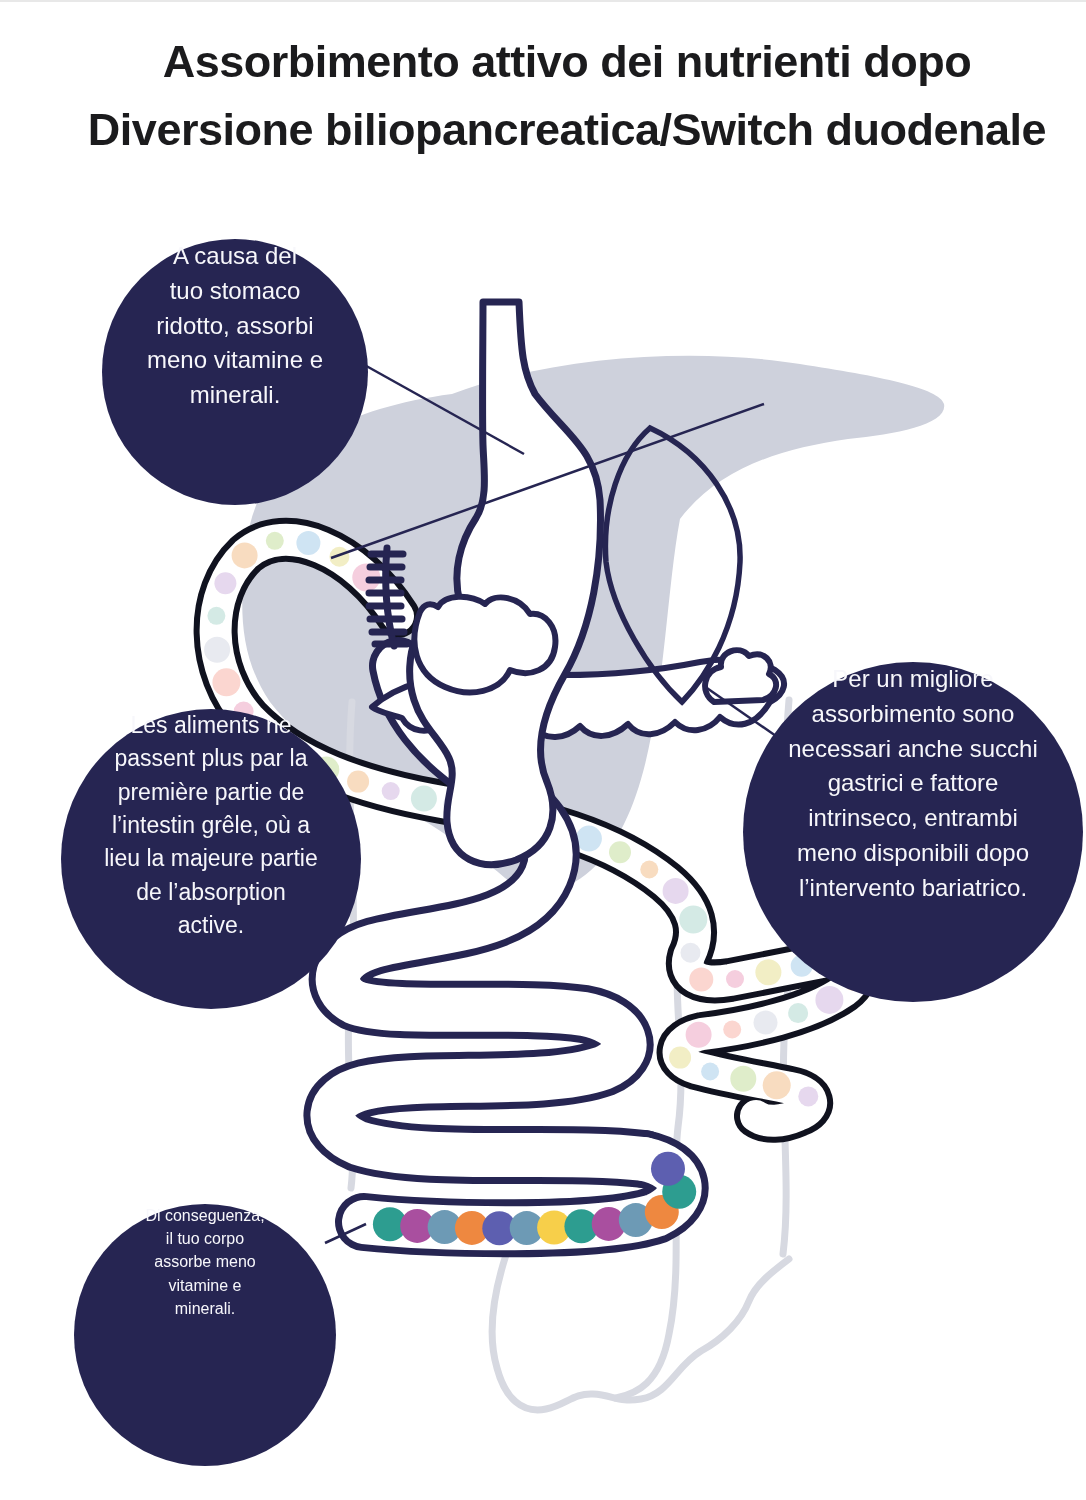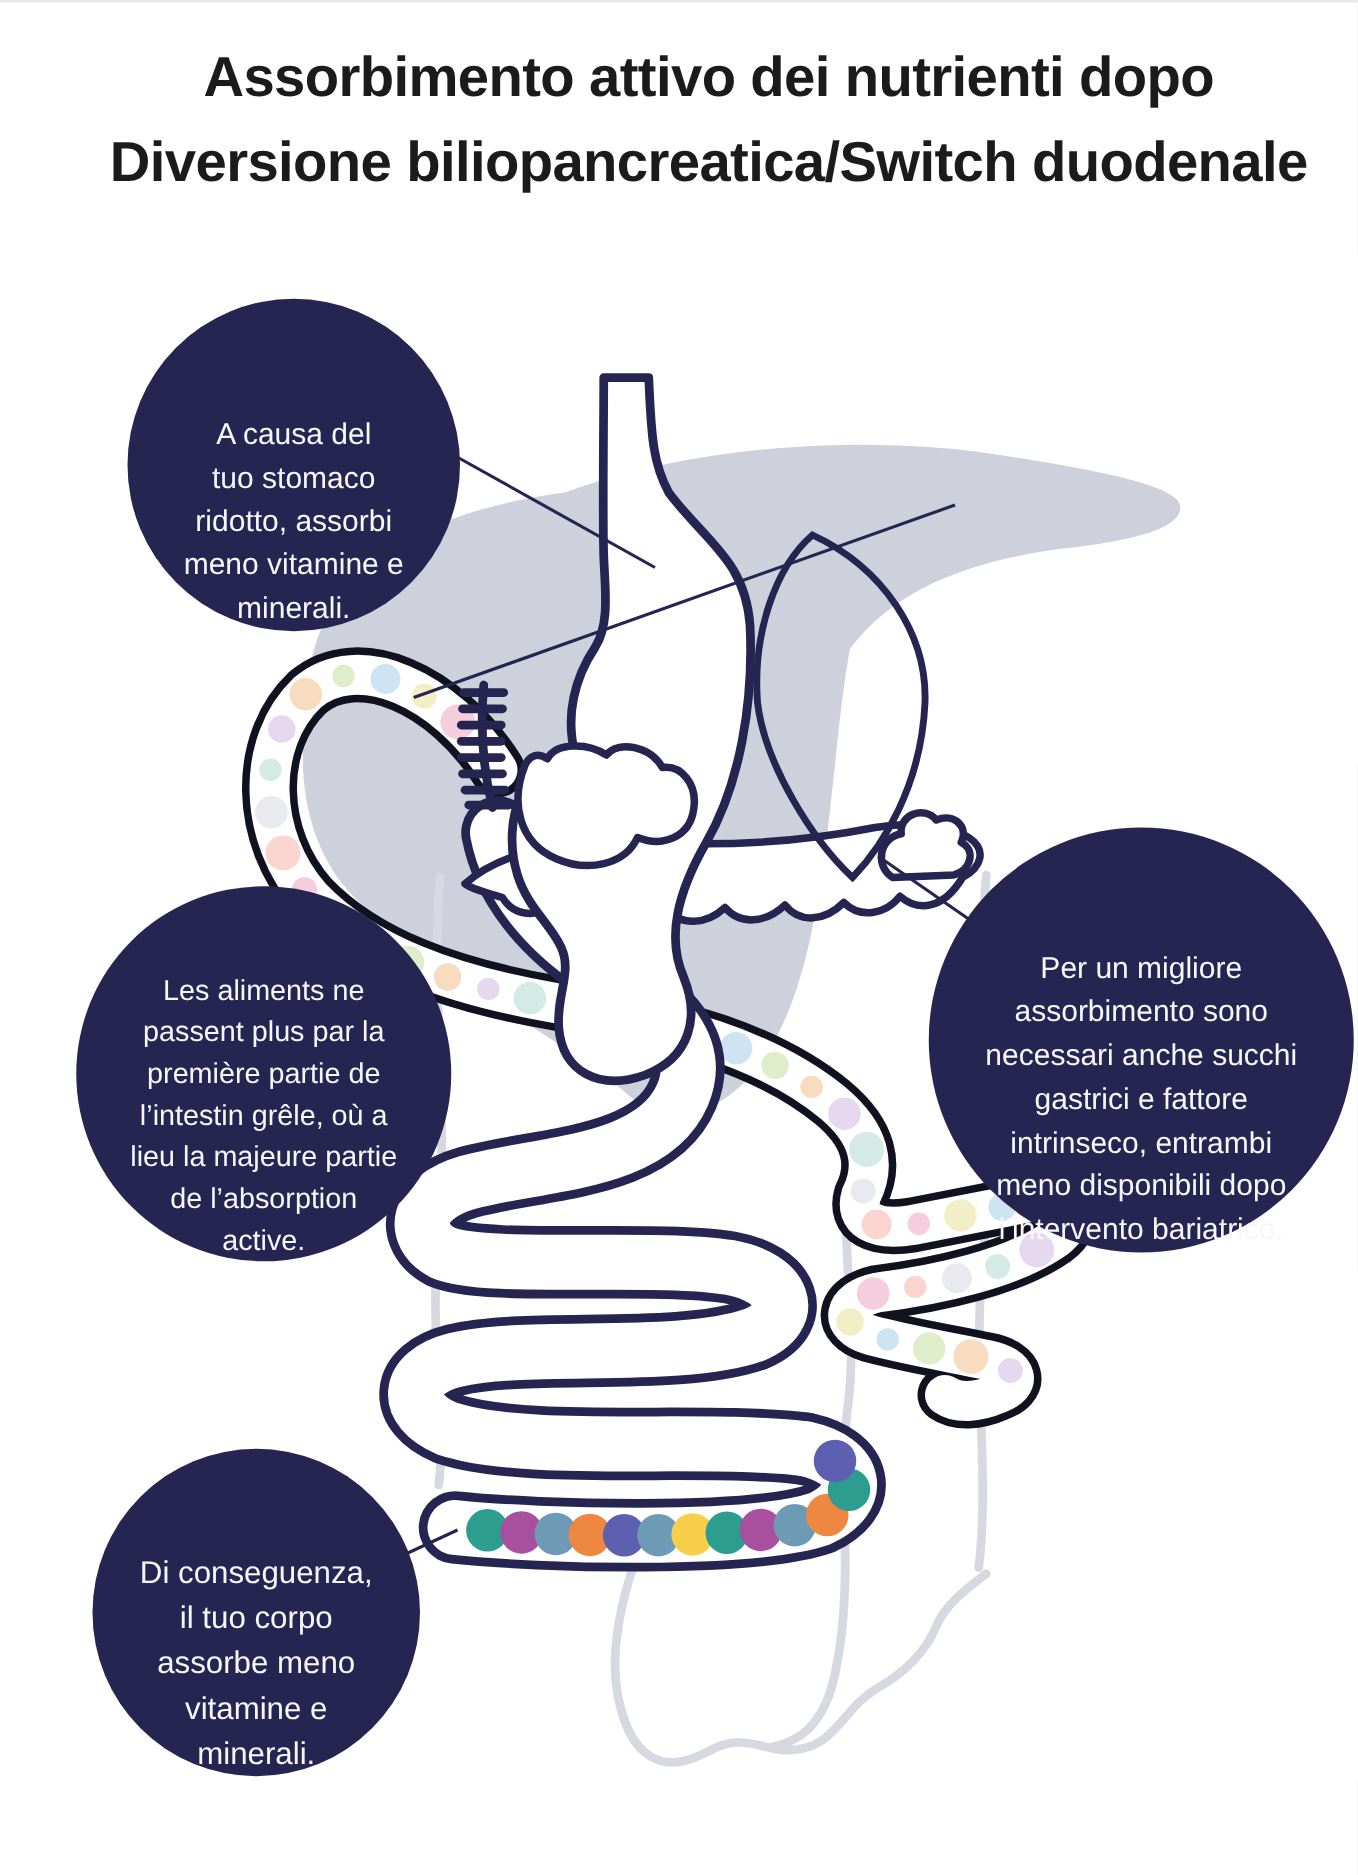--- a/index.html
+++ b/index.html
@@ -18,28 +18,28 @@
     font-family:"Liberation Sans","DejaVu Sans",sans-serif;
     padding-left:48px;
   }
   .title{
     position:absolute;top:26px;left:0;width:100%;margin:0;
     text-align:center;font-size:45px;font-weight:600;line-height:1.5;
     letter-spacing:-0.5px;color:var(--title);white-space:pre-line;
   }
   .bubble{
     position:absolute;border-radius:50%;background:var(--navy);
-    color:var(--bubbletext);display:flex;align-items:flex-end;justify-content:center;
+    color:var(--bubbletext);display:flex;align-items:flex-start;justify-content:center;
     text-align:center;white-space:pre-line;line-height:1.45;font-weight:500;
   }
   .bubble-1{left:102px;top:237px;width:266px;height:266px;font-size:24px;}
   .bubble-2{left:751px;top:271px;width:256px;height:256px;font-size:23px;}
   .bubble-3{left:61px;top:707px;width:300px;height:300px;font-size:23px;}
   .bubble-4{left:743px;top:660px;width:340px;height:340px;font-size:24px;}
-  .bubble-5{left:74px;top:1157px;width:262px;height:262px;font-size:25px;}
+  .bubble-5{left:74px;top:1202px;width:262px;height:262px;font-size:16px;}
   #anatomy{position:absolute;left:0;top:0;}
   .liver{fill:var(--liver);}
   .colon{fill:none;stroke:var(--colon);stroke-width:7;stroke-linecap:round;}
   .bp-outer{fill:none;stroke:var(--ink);stroke-width:44;stroke-linecap:round;stroke-linejoin:round;}
   .bp-core{fill:none;stroke:#ffffff;stroke-width:32;stroke-linecap:round;stroke-linejoin:round;}
   .ali-outer{fill:none;stroke:var(--navy);stroke-width:58;stroke-linecap:round;stroke-linejoin:round;}
   .ali-core{fill:none;stroke:#ffffff;stroke-width:44;stroke-linecap:round;stroke-linejoin:round;}
   .organ{fill:#ffffff;stroke:var(--navy);stroke-width:6;stroke-linejoin:round;}
   .sleeve{stroke-width:7;}
   .staple{fill:none;stroke:var(--navy);stroke-width:7;stroke-linecap:round;}

